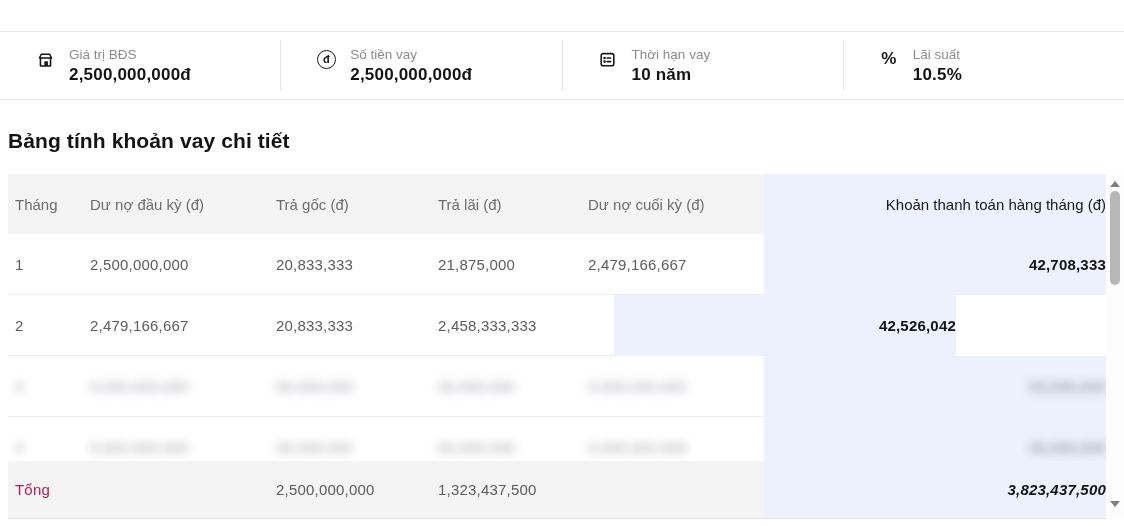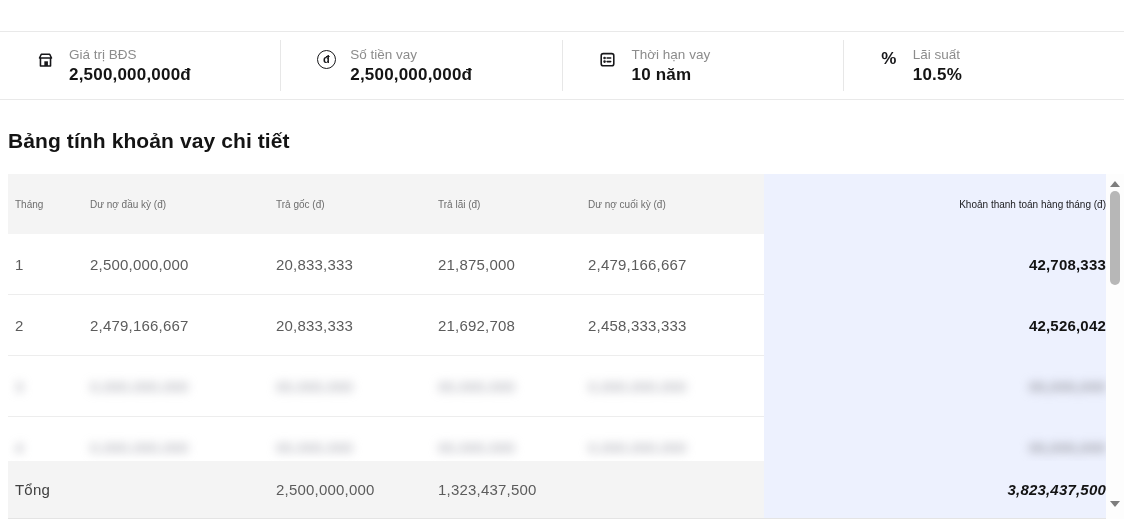--- a/index.html
+++ b/index.html
@@ -28,34 +28,34 @@
   .table-area { display:flex; margin-left:8px; }
   .loan-table { width:1098px; display:flex; flex-direction:column; height:345px; }
   .cell { display:flex; align-items:center; height:100%; }
   .c-month { width:82px;  padding-left:7px; }
   .c-open  { width:186px; }
   .c-prin  { width:162px;text-align:center; }
   .c-int   { width:150px; }
   .c-close { width:176px; }
   .c-pay   { width:342px; justify-content:flex-end; padding-right:0; background:#edf1fe; }
 
-  .thead { display:flex; height:60px; background:#f4f4f4; font-size:10px; color:#6d6d6d; flex:none; }
+  .thead { display:flex; height:60px; background:#f4f4f4; font-size:15px; color:#6d6d6d; flex:none; }
   .thead .c-pay { color:#1a1a1d; font-weight:500; }
 
   .tbody { height:227px; overflow:hidden; flex:none; }
   .trow { display:flex; height:61px; font-size:15px; color:#5c5c5c; letter-spacing:.2px; }
   .trow .cell:not(.c-pay) { border-bottom:1px solid #ededed; }
   .pay-val { font-weight:600; color:#141414; }
 
   .trow.blurred span { filter:blur(5px); color:#9fa0aa; }
   .trow.blurred .pay-val { color:#9fa0aa; }
 
   .tfoot { display:flex; height:58px; background:#f4f4f4; font-size:15px; color:#5c5c5c;
     border-bottom:1px solid #e4e4e4; letter-spacing:.2px; flex:none; }
-  .tfoot .c-month { color:#404040; }
+  .tfoot .c-month { color:#be185d; }
   .tfoot .c-pay .pay-val { font-weight:700;font-style:italic; }
 
   
   .scroll-col { width:18px; height:345px; position:relative; background:#fdfdfd; }
   .sb-arrow-up { position:absolute; top:7px; left:4px; width:0; height:0;
     border-left:5px solid transparent; border-right:5px solid transparent; border-bottom:6px solid #7d7d7d; }
   .sb-thumb { position:absolute; top:17px; left:4px; width:10px; height:94px; background:#b7b7b7; border-radius:5px; }
   .sb-arrow-down { position:absolute; bottom:12px; left:4px; width:0; height:0;
     border-left:5px solid transparent; border-right:5px solid transparent; border-top:6px solid #7d7d7d; }
 </style>
@@ -165,23 +165,20 @@
       <div class="trow">
         <div class="cell c-month">
             <span>2</span>
           </div>
         <div class="cell c-open">
             <span>2,479,166,667</span>
           </div>
         <div class="cell c-prin">
             <span>20,833,333</span>
           </div>
-        <div class="cell c-int">
-            <span>21,692,708</span>
-          </div>
         <div class="cell c-close">
             <span>2,458,333,333</span>
           </div>
         <div class="cell c-pay">
             <span class="pay-val">42,526,042</span>
           </div>
       </div>
 
       <div class="trow blurred">
         <div class="cell c-month">

